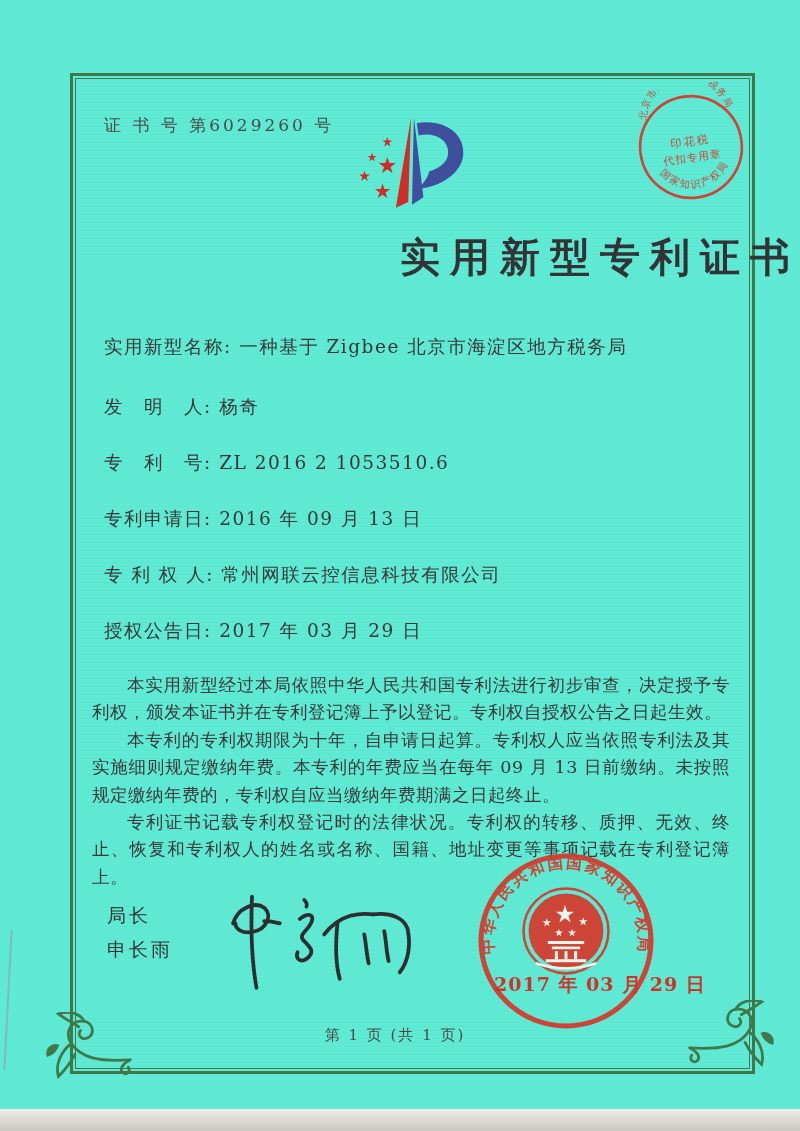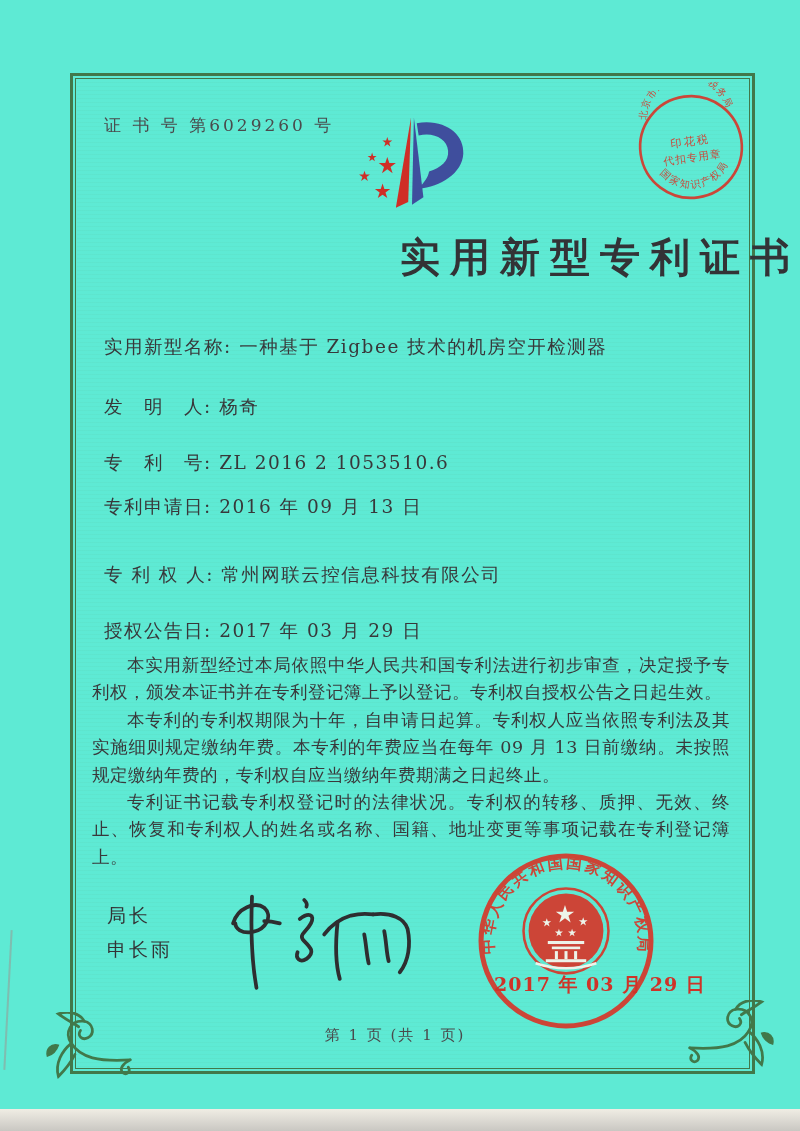--- a/index.html
+++ b/index.html
@@ -32,23 +32,23 @@
   .tax-seal { position:absolute; left:630px; top:86px; z-index:3;
     transform:rotate(-8deg); opacity:.92; }
 
   .title { position:absolute; left:0; top:230px; width:800px; z-index:2;
     text-align:right; font-size:40px; font-weight:700; letter-spacing:10px;
     color:#333336; }
 
   .fields { position:absolute; left:104px; top:334px; width:600px; z-index:2; }
   .field-row { position:absolute; left:0; white-space:nowrap;
     font-size:18.5px; letter-spacing:1.5px; color:#38383a; }
-  .fr0{top:0px}.fr1{top:60px}.fr2{top:116px}.fr3{top:160px}.fr4{top:228px}.fr5{top:284px}
-
-  .paras { position:absolute; left:92px; top:652px; width:638px; z-index:2; }
+  .fr0{top:0px}.fr1{top:60px}.fr2{top:116px}.fr3{top:172px}.fr4{top:228px}.fr5{top:284px}
+
+  .paras { position:absolute; left:92px; top:672px; width:638px; z-index:2; }
   .paras p { margin:0; text-indent:2em; font-size:17.5px; line-height:27.4px;
     letter-spacing:.5px; color:#39393b; text-align:justify; }
 
   .signoff { position:absolute; left:107px; top:903px; z-index:2;
     font-size:19px; letter-spacing:3px; color:#333335;
     font-family:Liberation Mono, monospace; }
   .signoff .name { margin-top:8px; }
 
   .signature { position:absolute; left:222px; top:890px; z-index:3; }
 
@@ -129,21 +129,21 @@
     <text font-size="10" fill="#d5392c" letter-spacing="1.5">
       <textPath href="#taxBottom" startOffset="50%" text-anchor="middle">国家知识产权局</textPath>
     </text>
   </svg>
 
   <div class="title">实用新型专利证书</div>
 
   <div class="fields">
     <div class="field-row fr0">
       <span>实用新型名称:</span>
-      <span>一种基于 Zigbee 技术的机房空开检测器</span>
+      <span>一种基于 Zigbee 北京市海淀区地方税务局</span>
     </div>
     <div class="field-row fr1">
       <span>发　明　人:</span>
       <span>杨奇</span>
     </div>
     <div class="field-row fr2">
       <span>专　利　号:</span>
       <span>ZL 2016 2 1053510.6</span>
     </div>
     <div class="field-row fr3">

